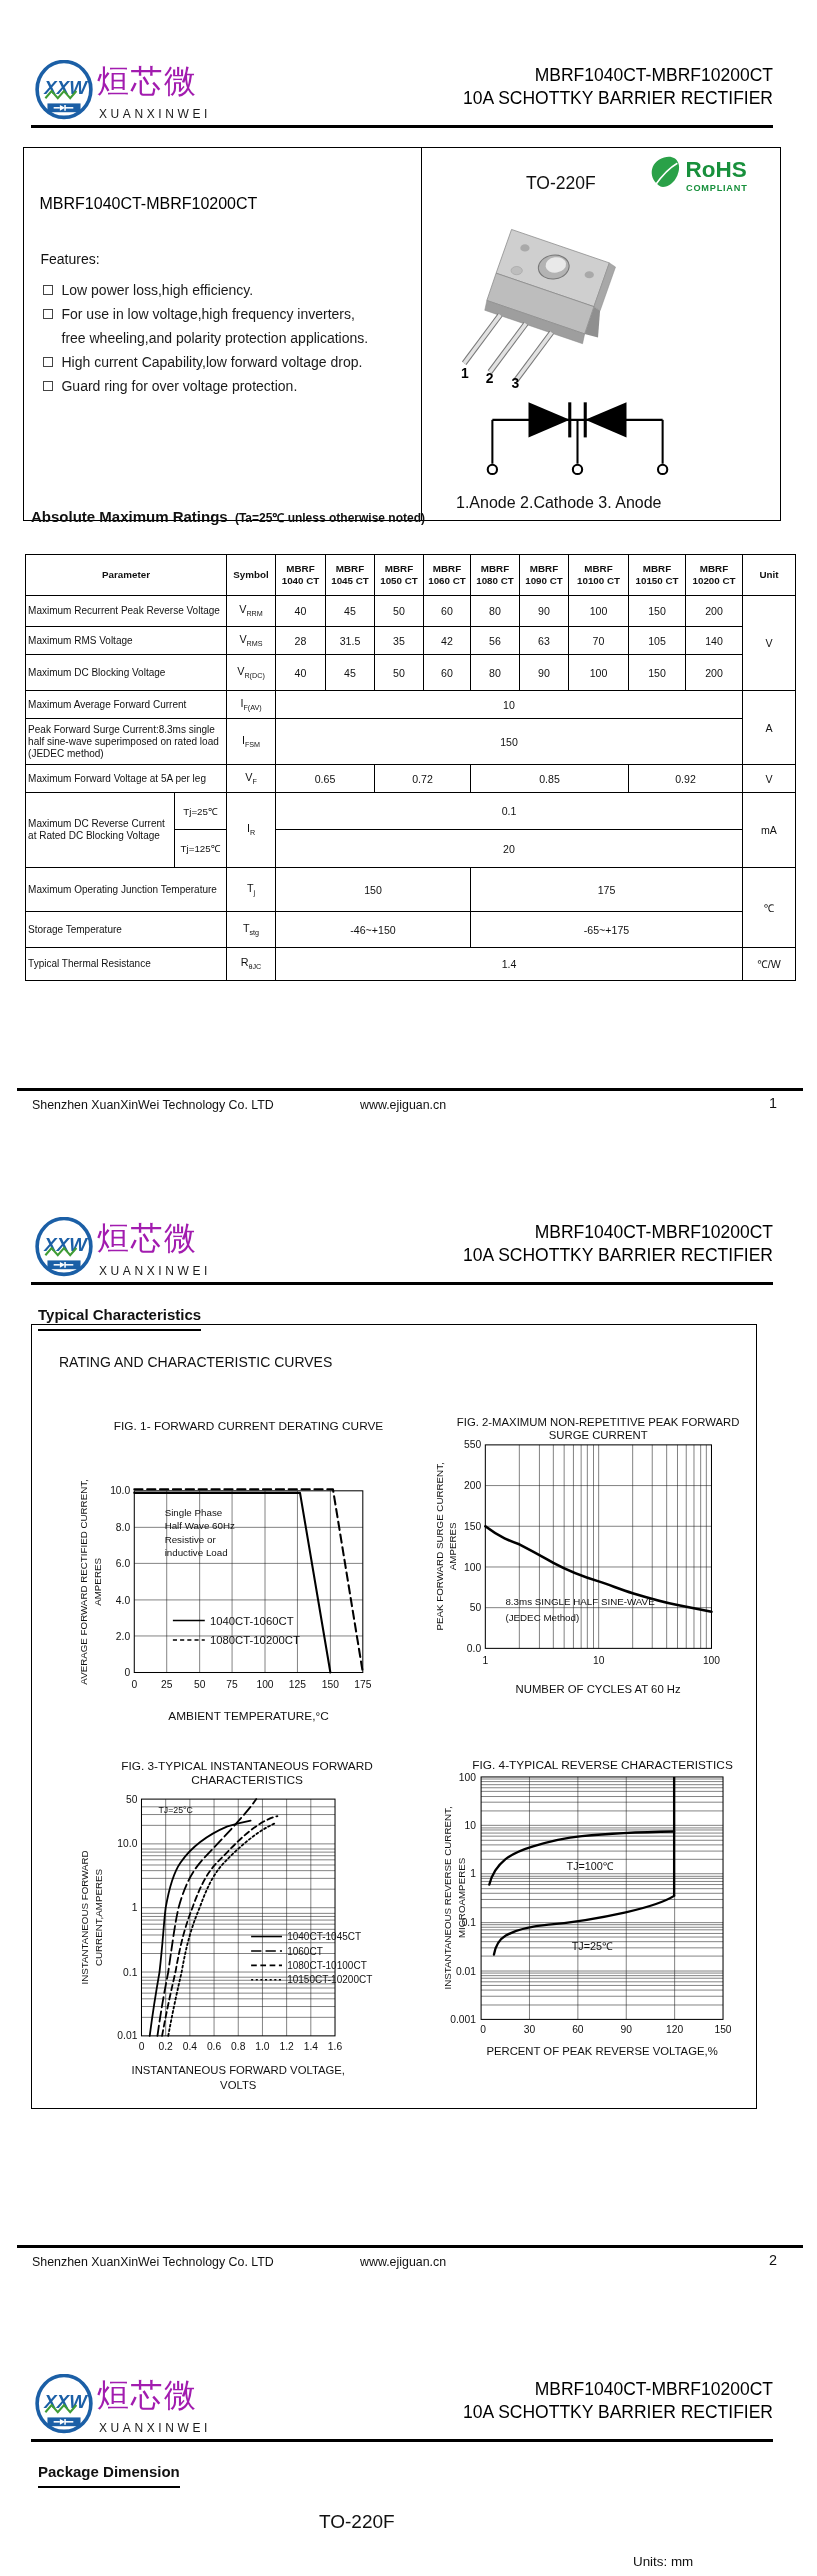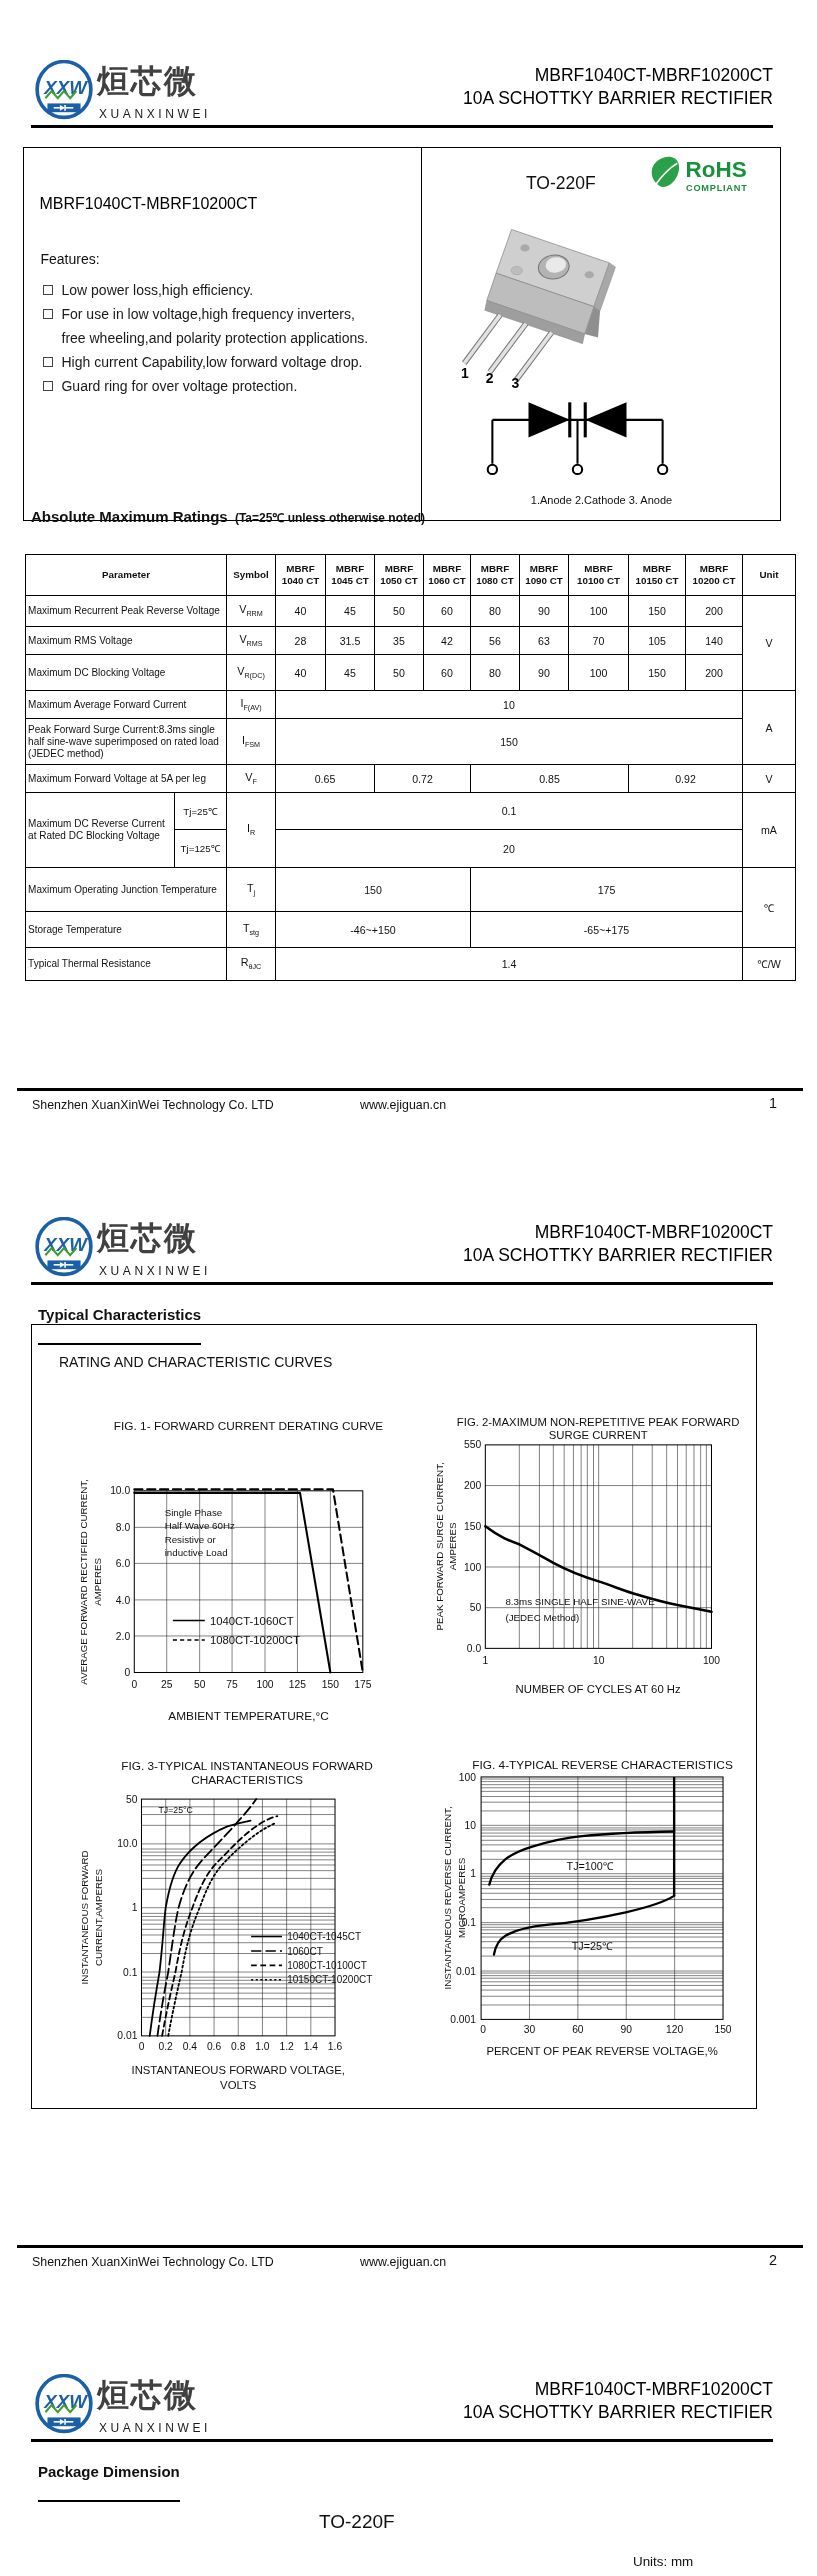--- a/index.html
+++ b/index.html
@@ -1,20 +1,20 @@
 <!DOCTYPE html>
 <html style="font-size:8.2px"><head>
 <meta charset="utf-8">
 <style>
   html,body{margin:0;padding:0;background:#ffffff;}
   body{width:818px;font-family:"Liberation Sans",sans-serif;color:#111;}
   .page{position:relative;width:818px;height:1157px;background:#fff;overflow:hidden;}
   
   .logo{position:absolute;left:35px;top:60px;width:175px;height:63px;}
-  .brand-cn{position:absolute;left:62px;top:0px;font-size:32px;font-weight:700;letter-spacing:1.5px;color:#404040;font-family:"DejaVu Sans",sans-serif;}
+  .brand-cn{position:absolute;left:62px;top:0px;font-size:32px;font-weight:400;letter-spacing:1.5px;color:#a21caf;font-family:"DejaVu Sans",sans-serif;}
   .brand-en{position:absolute;left:64px;top:47px;font-size:12px;letter-spacing:3.6px;color:#1a1a1a;}
   .doc-title{position:absolute;right:45px;top:64px;text-align:right;font-size:17.5px;line-height:23px;color:#000;letter-spacing:0px;}
   .hrule{position:absolute;left:31px;right:45px;top:125px;height:2.6px;background:#000;}
   
   .footer-line{position:absolute;left:17px;right:15.5px;top:1088px;height:3.1px;background:#000;}
   .f-company{position:absolute;left:32px;top:1098px;font-size:12.4px;}
   .f-site{position:absolute;left:360px;top:1098px;font-size:12.4px;}
   .f-page{position:absolute;right:41px;top:1095px;font-size:14.4px;}
   
   .p1-box{position:absolute;left:23px;top:147px;width:756px;height:372px;border:1.5px solid #000;}
@@ -22,36 +22,36 @@
   .p1-part{position:absolute;left:15.5px;top:47px;font-size:16px;color:#000;}
   .feat-h{position:absolute;left:16.5px;top:103px;font-size:14px;font-weight:400;}
   .feat-list{position:absolute;left:18.5px;top:130px;width:361px;}
   .feat{height:24px;display:flex;align-items:center;font-size:14px;color:#1a1a1a;}
   .feat .cb{flex:0 0 auto;width:8.2px;height:8.2px;border:1px solid #444;margin-right:8.8px;}
   .feat.cont{padding-left:19px;}
   .rohs{position:absolute;right:8.2px;top:5.2px;width:129px;height:46px;}
   .pkgname1{position:absolute;left:502px;top:25px;font-size:17.5px;}
   .pkg3d{position:absolute;left:410px;top:66px;}
   .diode-svg{position:absolute;left:440px;top:246px;}
-  .pin-legend{position:absolute;left:459px;top:346px;width:237px;text-align:center;font-size:11px;}
+  .pin-legend{position:absolute;left:432px;top:346px;width:237px;font-size:16px;}
   .amr-head{position:absolute;left:31px;top:508px;font-size:15px;font-weight:700;}
   .amr-cond{font-size:12px;font-weight:700;margin-left:7.2px;}
   table.amr{position:absolute;left:25px;top:554px;width:771px;border-collapse:collapse;table-layout:fixed;border:1.5px solid #000;}
   table.amr td,table.amr th{border:1px solid #000;padding:1px 2.1px;font-weight:400;}
   table.amr th{font-size:9.8px;line-height:12px;font-weight:700;}
   td.param{text-align:left;font-size:10px;line-height:12px;padding-left:5.2px;}
   td.cond{text-align:center;font-size:9.8px;}
   td.sym{text-align:center;font-size:10.8px;}
   td.val{text-align:center;font-size:10.6px;}
   td.unit{text-align:center;font-size:10.6px;}
   table.amr sub{font-size:7.2px;}
   tr.h80{height:41px}tr.h60{height:31px}tr.h75{height:28px}tr.h70{height:36px}
   tr.h90{height:46px}tr.h72{height:37px}tr.h73{height:38px}tr.h85{height:44px}tr.h65{height:33px}
   
-  .sec-h{position:absolute;left:38px;top:149px;font-size:15px;font-weight:700;border-bottom:2.1px solid #000;padding-bottom:20px;}
+  .sec-h{position:absolute;left:38px;top:149px;font-size:15px;font-weight:700;border-bottom:2.1px solid #000;padding-bottom:6px;}
   .p2-box{position:absolute;left:31px;top:167px;width:724px;height:783px;border:1px solid #000;}
   .curves-h{position:absolute;left:59px;top:197px;font-size:14px;}
   .figsvg{position:absolute;}
   .figsvg text{font-family:"Liberation Sans",sans-serif;fill:#111;}
   .grid{stroke:#222;stroke-width:1.1;fill:none;}
   .plotborder{stroke:#000;stroke-width:2;fill:none;}
   .curve{stroke:#000;fill:none;stroke-linecap:round;stroke-linejoin:round;}
   
   .pkgname3{position:absolute;left:319px;top:197px;font-size:19px;}
   .units{position:absolute;left:633px;top:240px;font-size:13.4px;}

